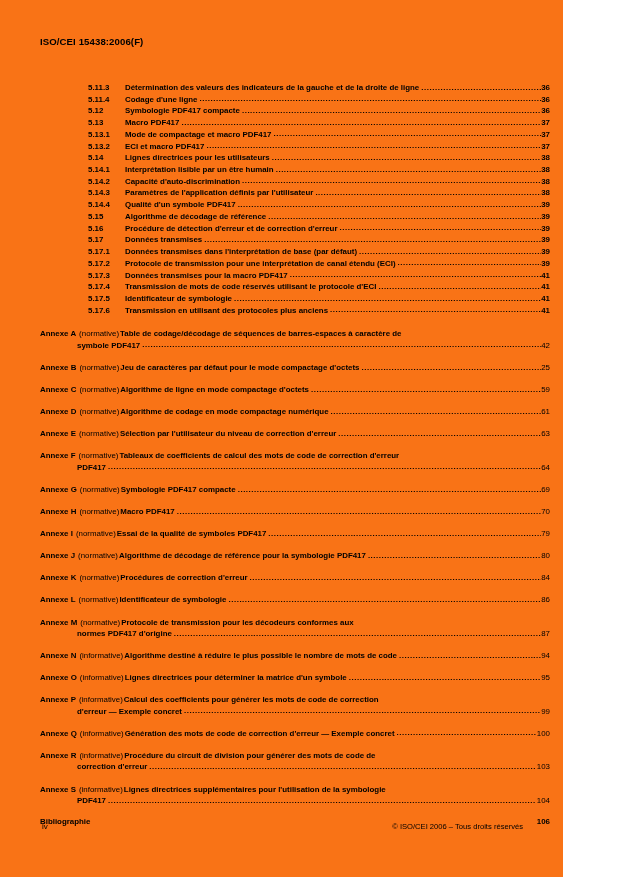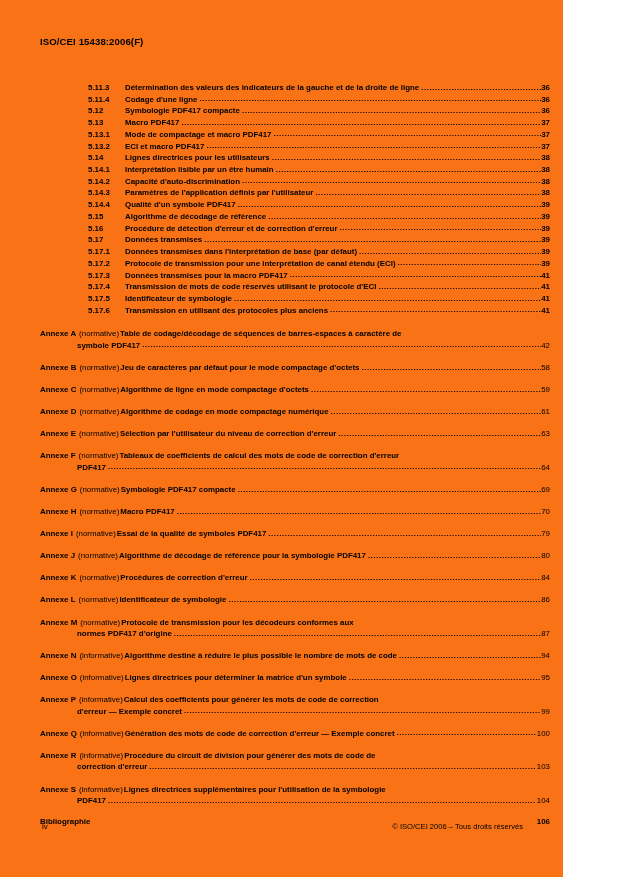--- a/index.html
+++ b/index.html
@@ -326,21 +326,21 @@
             <span class="leader">............................................................................................................................................................................................................................</span>
             <span class="pg">42</span>
           </div>
         </div>
         <div class="annex">
           <div class="line">
             <span class="label">Annexe B</span>
             <span class="kind">(normative)</span>
             <span class="title">Jeu de caractères par défaut pour le mode compactage d'octets</span>
             <span class="leader">............................................................................................................................................................................................................................</span>
-            <span class="pg">58</span>
+            <span class="pg">25</span>
           </div>
         </div>
         <div class="annex">
           <div class="line">
             <span class="label">Annexe C</span>
             <span class="kind">(normative)</span>
             <span class="title">Algorithme de ligne en mode compactage d'octets</span>
             <span class="leader">............................................................................................................................................................................................................................</span>
             <span class="pg">59</span>
           </div>

